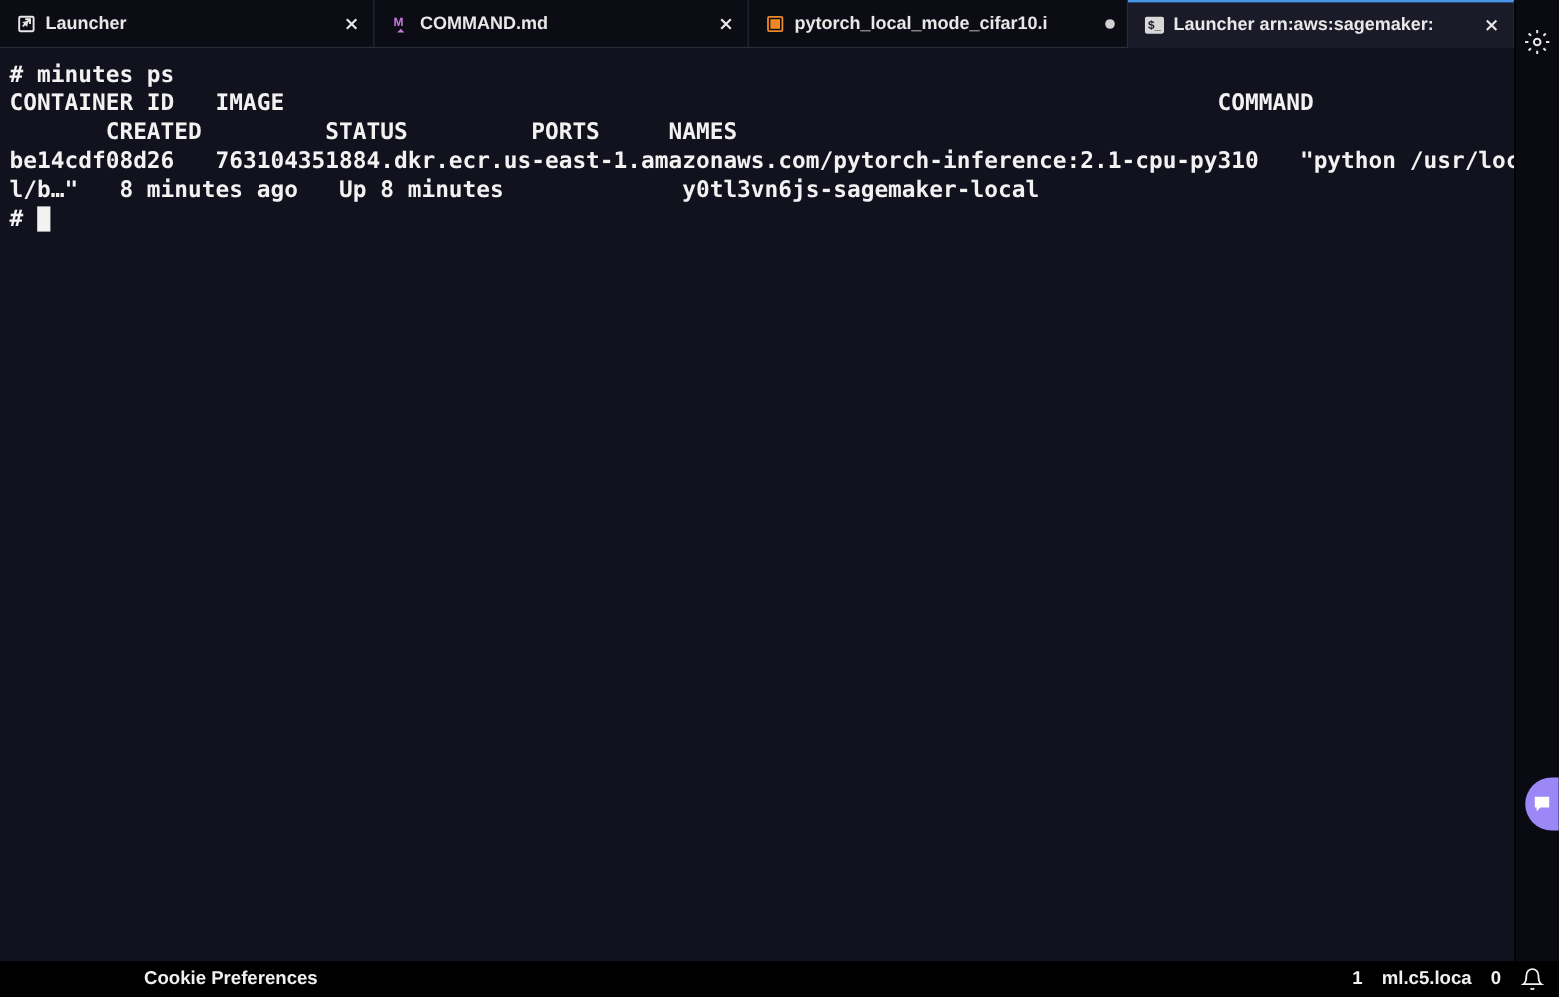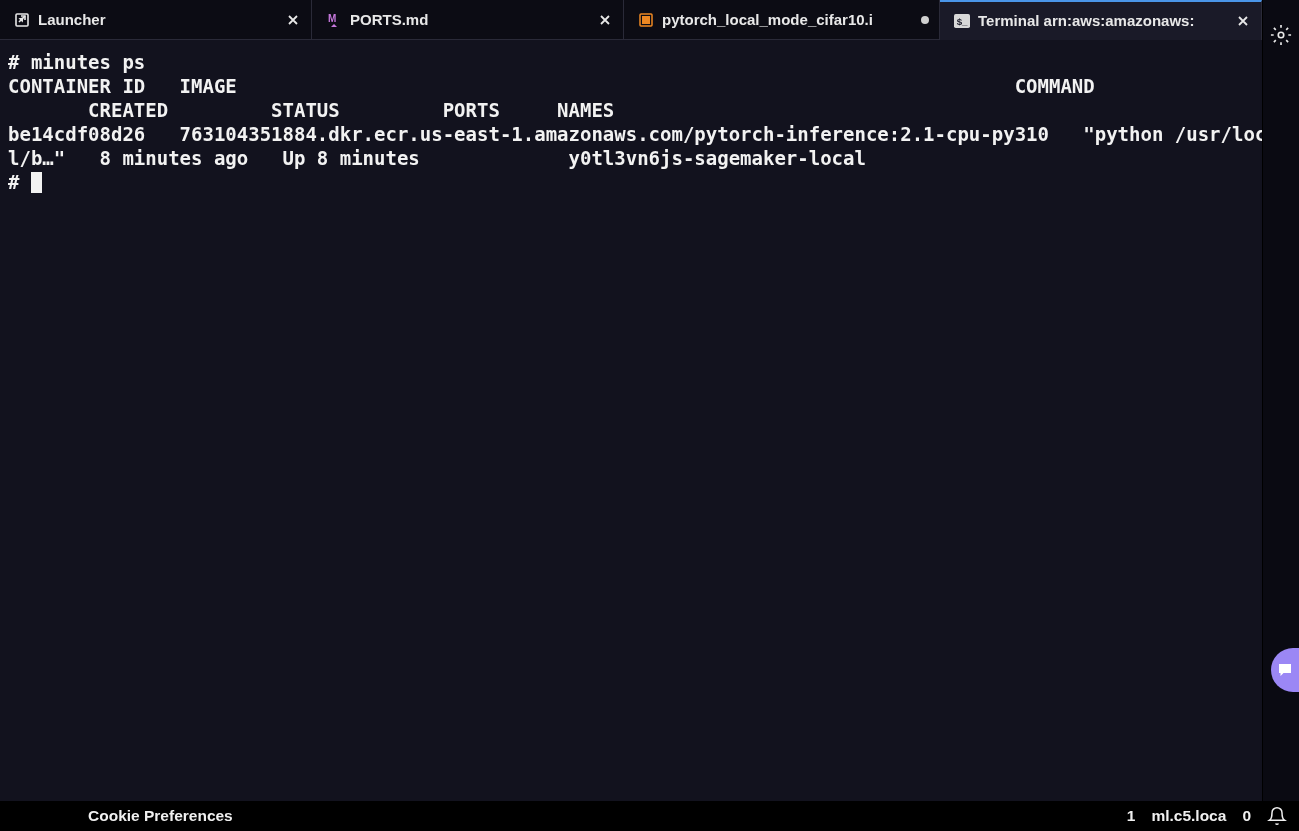--- a/index.html
+++ b/index.html
@@ -145,21 +145,21 @@
     }
     .status-spacer {
       flex: 1;
     }
     .status-item {
       cursor: pointer;
       white-space: nowrap;
     }
     .status-left-group {
       display: flex;
-      margin-left: 76px;
+      margin-left: 108px;
       align-items: flex-end;
     }
     .status-right-group {
       display: flex;
       gap: 16px;
       align-items: center;
     }
     .bell-icon {
       width: 20px;
       height: 20px;
@@ -185,21 +185,21 @@
       </svg>
     </span>
   </div>
   <div class="tab tab-2">
     <span class="tab-icon">
       <svg width="16" height="16" viewBox="0 0 16 16">
         <text x="2" y="10" font-size="10" font-weight="bold" fill="#c678dd">M</text>
         <path d="M8 12 L5 15 L11 15 Z" fill="#c678dd"></path>
       </svg>
     </span>
-    <span class="tab-label">PORTS.md</span>
+    <span class="tab-label">COMMAND.md</span>
     <span class="tab-close">
       <svg width="14" height="14" viewBox="0 0 14 14" stroke="#e8e8e8" stroke-width="1.8">
         <path d="M3 3 L11 11 M11 3 L3 11"></path>
       </svg>
     </span>
   </div>
   <div class="tab tab-3">
     <span class="tab-icon">
       <svg width="16" height="16" viewBox="0 0 16 16">
         <rect x="2" y="2" width="12" height="12" rx="1" fill="none" stroke="#ee8822" stroke-width="1.5"></rect>
@@ -209,21 +209,21 @@
     <span class="tab-label">pytorch_local_mode_cifar10.i</span>
     <span class="tab-dirty"></span>
   </div>
   <div class="tab tab-4 active">
     <span class="tab-icon">
       <svg width="18" height="16" viewBox="0 0 18 16">
         <rect x="0" y="0" width="18" height="16" rx="2" fill="#d8d8d8"></rect>
         <text x="3" y="12" font-size="11" font-weight="bold" fill="#1a1a28">$_</text>
       </svg>
     </span>
-    <span class="tab-label">Terminal arn:aws:amazonaws:</span>
+    <span class="tab-label">Launcher arn:aws:sagemaker:</span>
     <span class="tab-close">
       <svg width="14" height="14" viewBox="0 0 14 14" stroke="#e8e8e8" stroke-width="1.8">
         <path d="M3 3 L11 11 M11 3 L3 11"></path>
       </svg>
     </span>
   </div>
 </div>
 
 <div class="terminal-content"><span># minutes ps</span>
 <span>CONTAINER ID   IMAGE                                                                    COMMAND</span>

